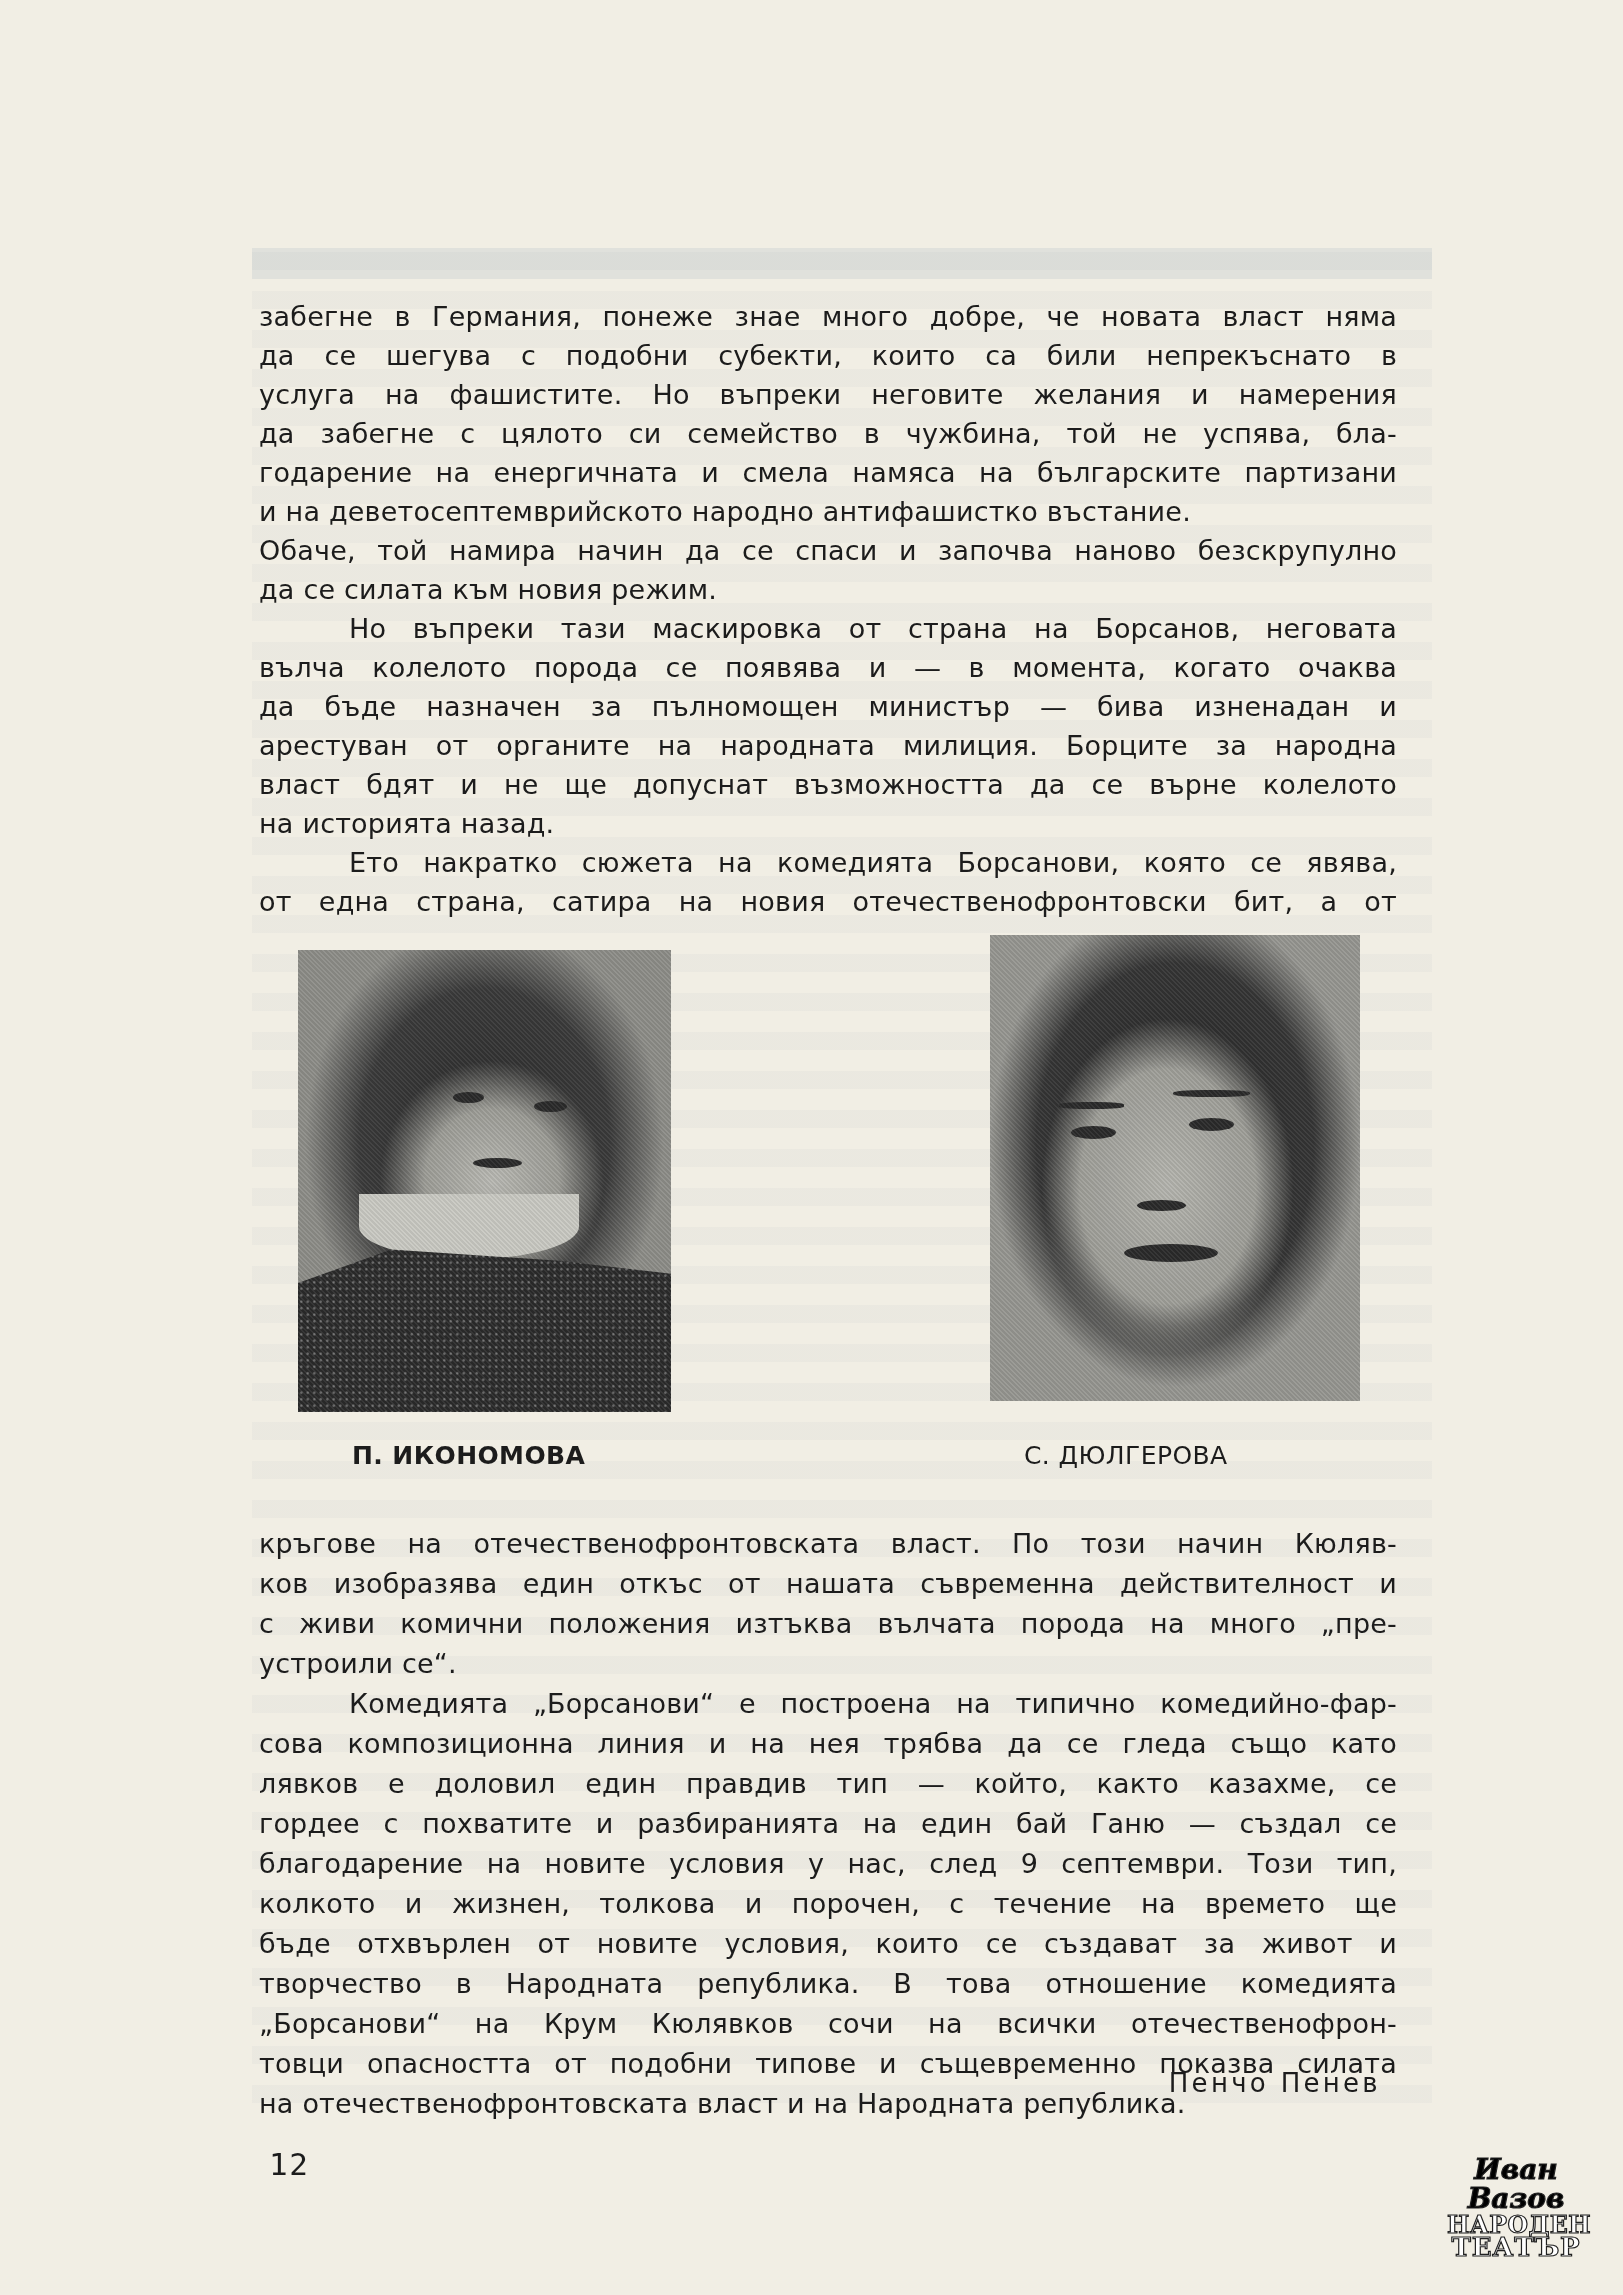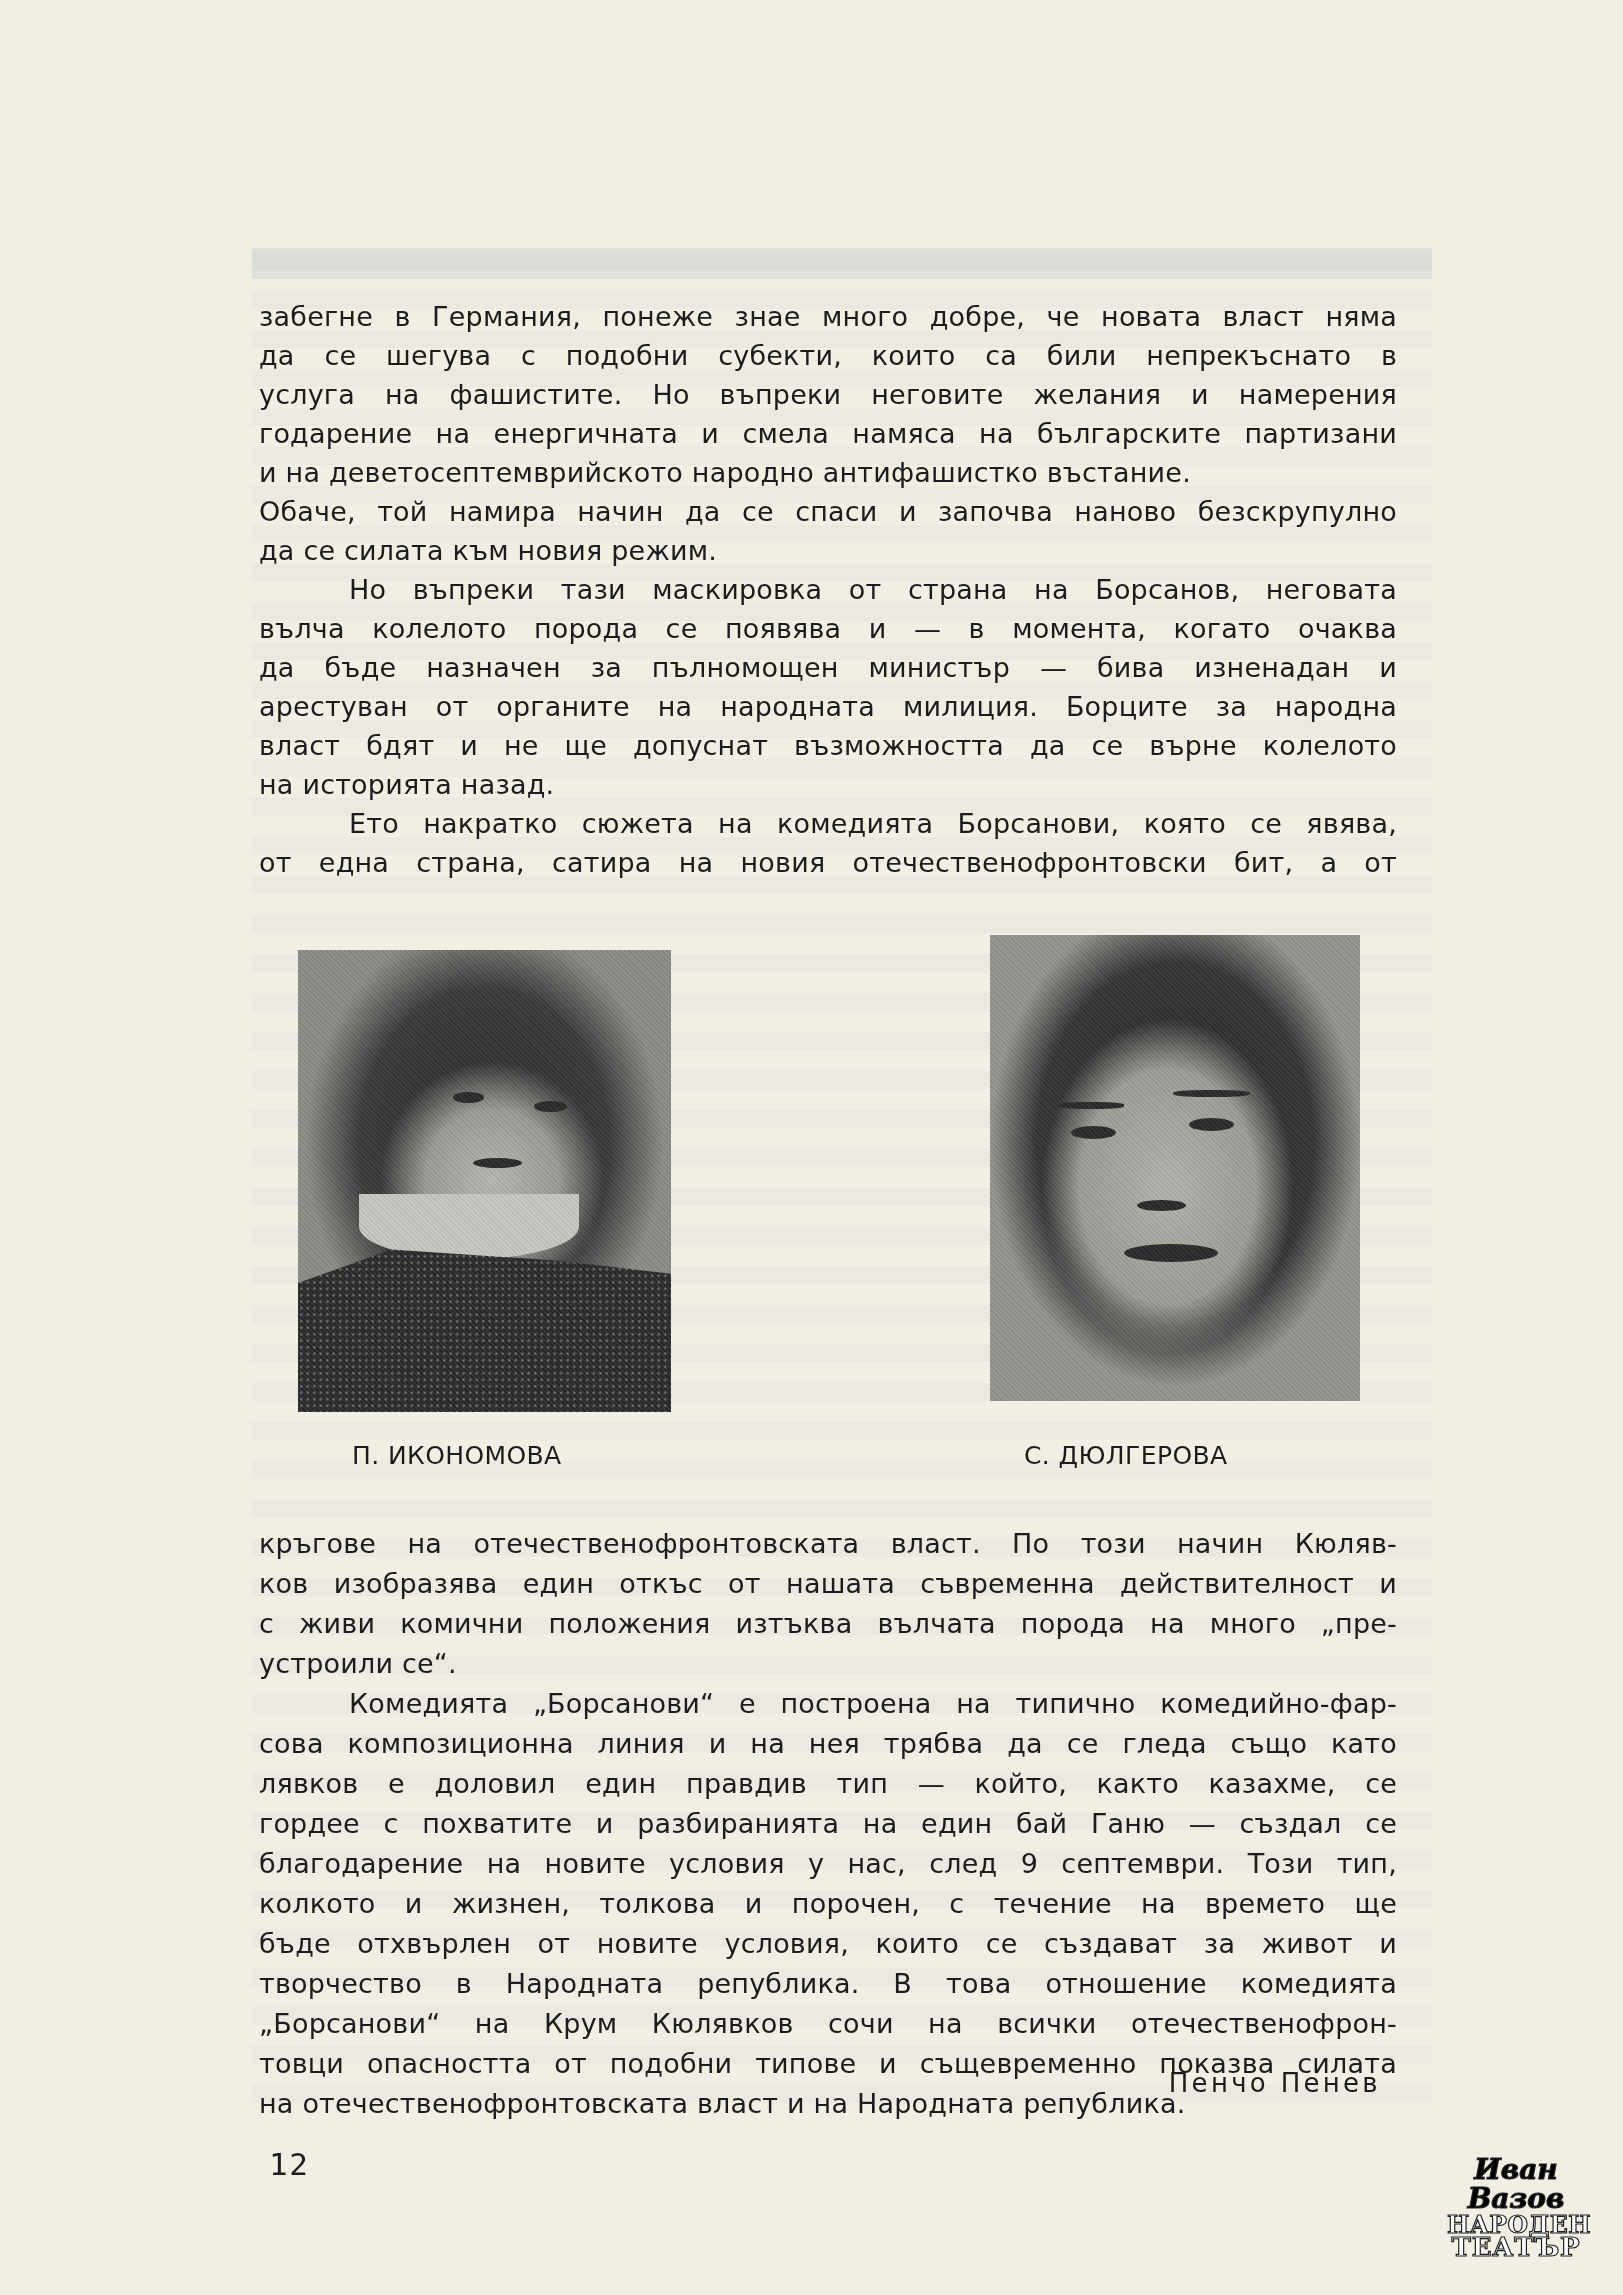--- a/index.html
+++ b/index.html
@@ -56,21 +56,21 @@
     }
     #photo-dyulgerova { left: 990px; top: 935px; width: 370px; height: 466px;
       background:
         radial-gradient(ellipse 34% 36% at 48% 54%, #b4b4ae 0%, #9e9e98 70%, rgba(0,0,0,0) 100%),
         radial-gradient(ellipse 50% 52% at 50% 45%, #262626 0%, #353535 75%, rgba(0,0,0,0) 100%),
         #969691;
     }
     .face-feature { position: absolute; background: #2a2a2a; border-radius: 50%; }
 
     .caption { position: absolute; top: 1441px; font-size: 25px; letter-spacing: 0.4px; }
-    #caption-1 { left: 352px; }
+    #caption-1 { left: 352px; font-weight: bold; }
     #caption-2 { left: 1024px; }
 
     .signature {
       position: absolute; top: 2068px; right: 243px;
       font-size: 26px; letter-spacing: 3.3px;
     }
     .page-number {
       position: absolute; left: 269px; top: 2146px; font-size: 31px; letter-spacing: 1.6px;
       font-family: "DejaVu Sans Mono", "Liberation Mono", monospace;
     }
@@ -95,20 +95,21 @@
 </head>
 <body>
 
 <div class="page-bleed"></div>
 <div class="bleed-band"></div>
 
 <div class="textblock" id="block1">
   <span class="line">забегне в Германия, понеже знае много добре, че новата власт няма</span>
   <span class="line">да се шегува с подобни субекти, които са били непрекъснато в</span>
   <span class="line">услуга на фашистите. Но въпреки неговите желания и намерения</span>
+  <span class="line">да забегне с цялото си семейство в чужбина, той не успява, бла-</span>
   <span class="line">годарение на енергичната и смела намяса на българските партизани</span>
   <span class="line last">и на деветосептемврийското народно антифашистко въстание.</span>
   <span class="line">Обаче, той намира начин да се спаси и започва наново безскрупулно</span>
   <span class="line last">да се силата към новия режим.</span>
   <span class="line indent">Но въпреки тази маскировка от страна на Борсанов, неговата</span>
   <span class="line">вълча колелото порода се появява и — в момента, когато очаква</span>
   <span class="line">да бъде назначен за пълномощен министър — бива изненадан и</span>
   <span class="line">арестуван от органите на народната милиция. Борците за народна</span>
   <span class="line">власт бдят и не ще допуснат възможността да се върне колелото</span>
   <span class="line last">на историята назад.</span>

